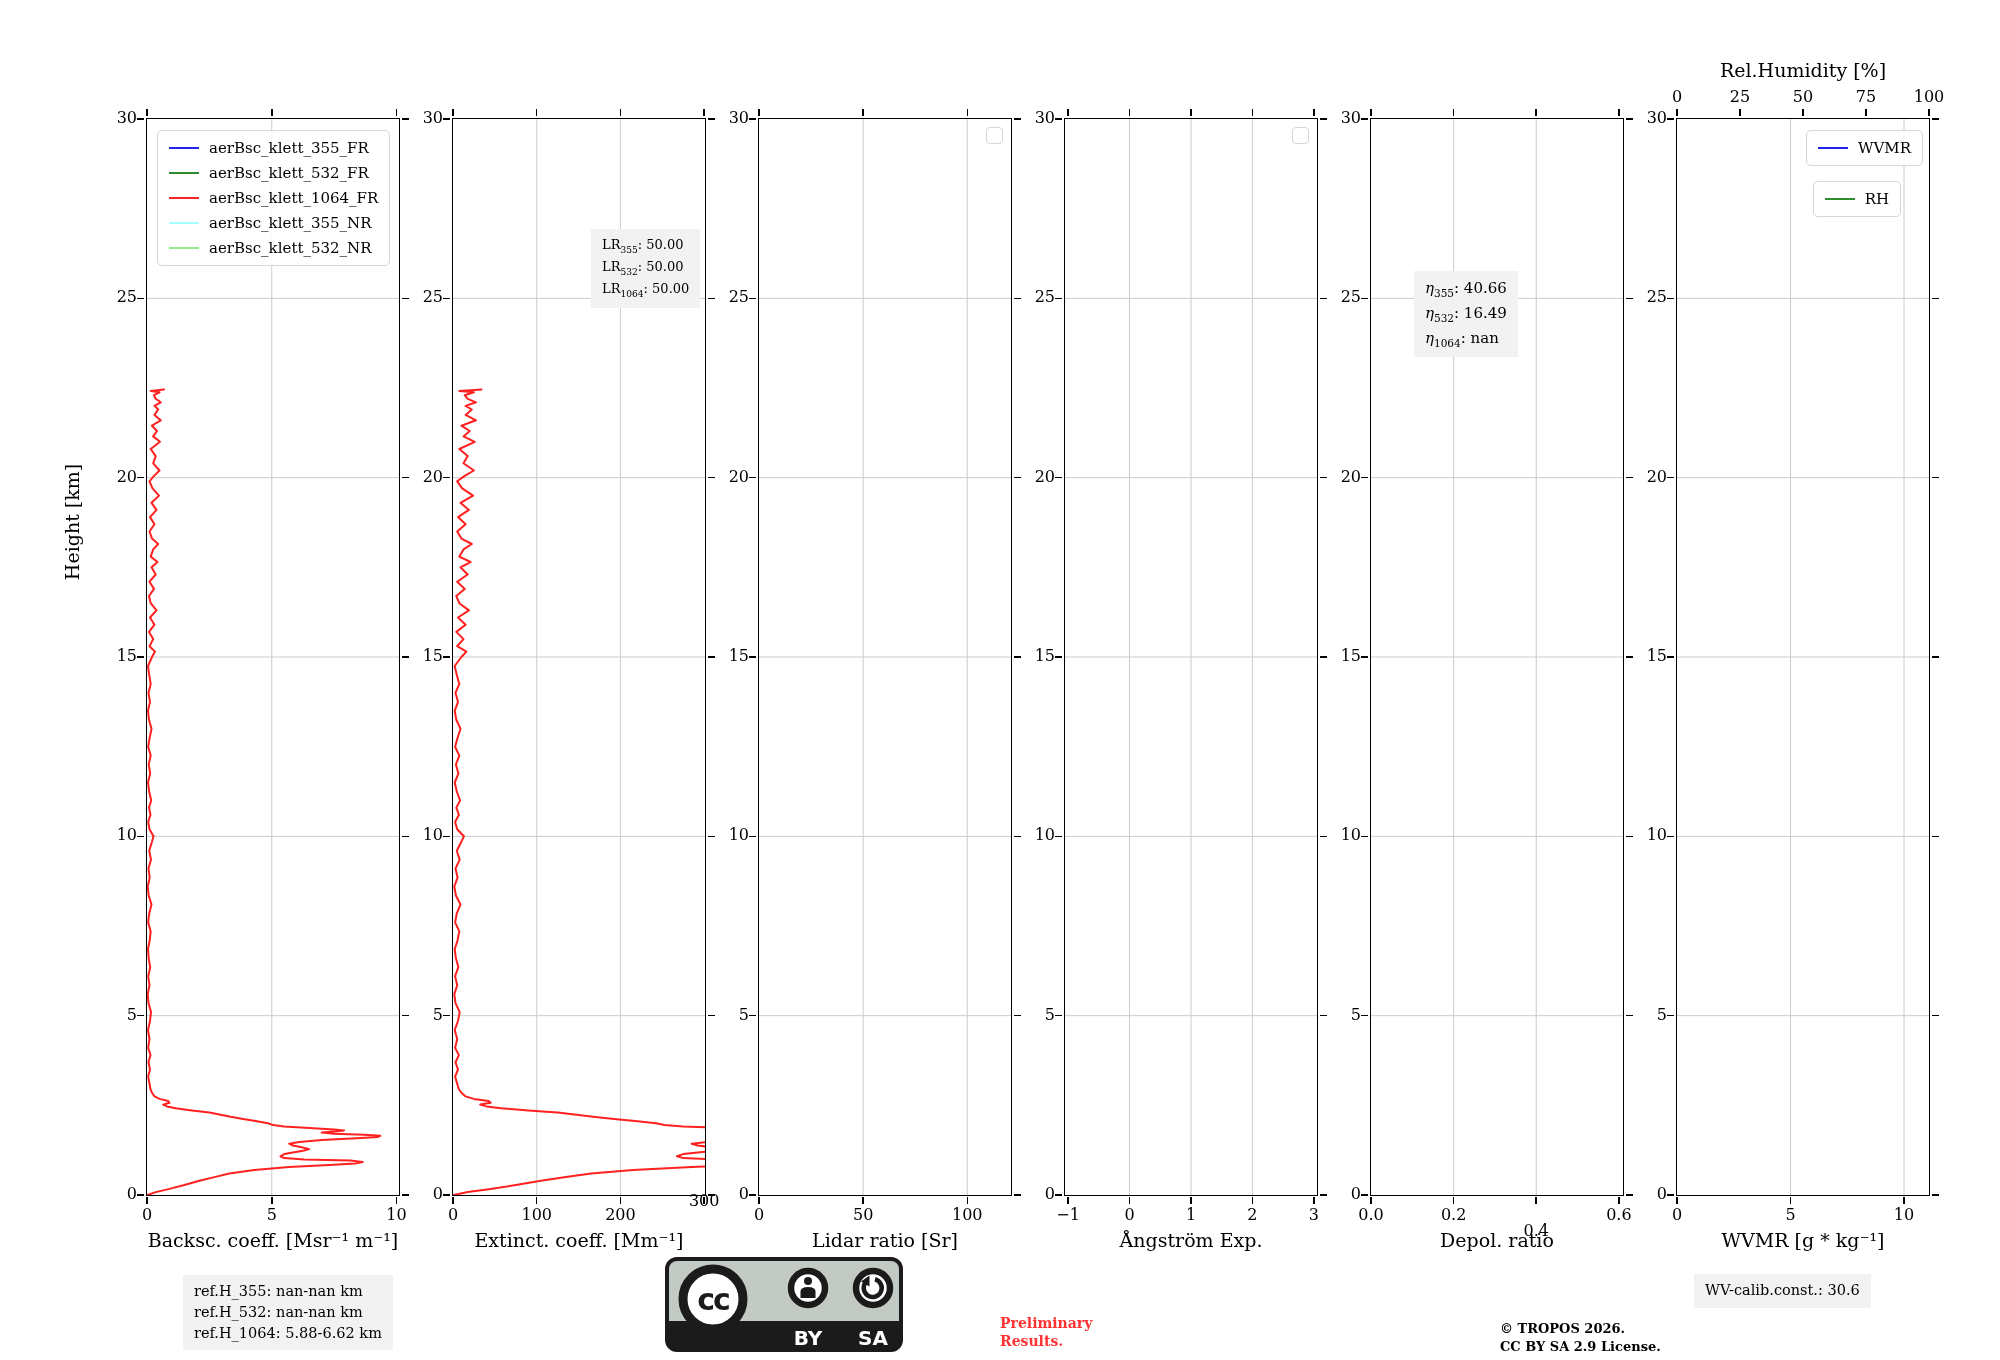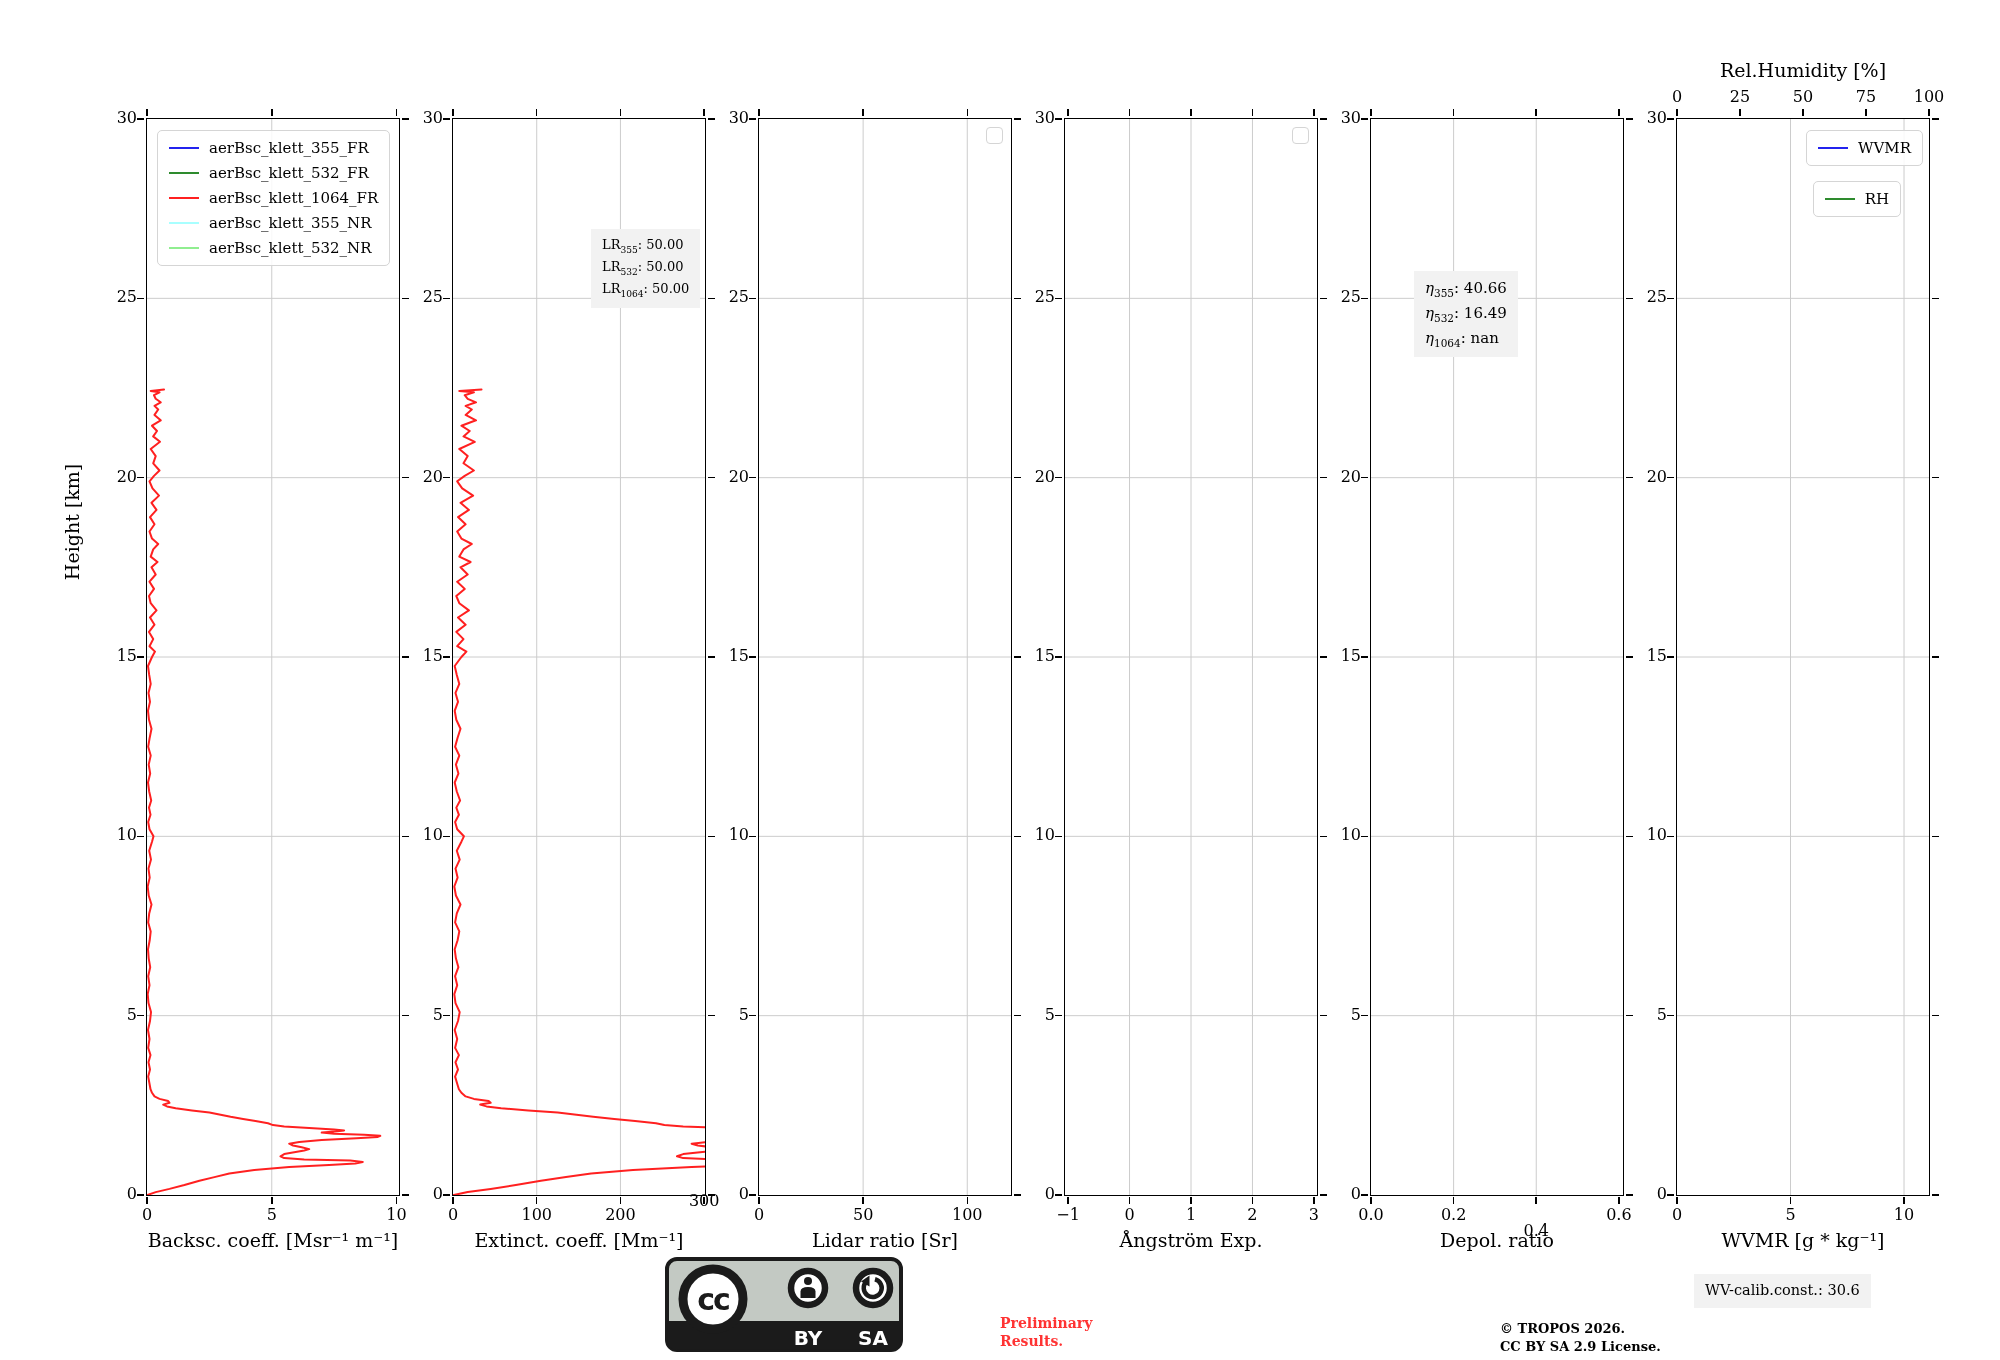--- a/index.html
+++ b/index.html
@@ -356,20 +356,25 @@
     <div><span>LR</span><sub>532</sub><span>: 50.00</span></div>
     <div><span>LR</span><sub>1064</sub><span>: 50.00</span></div>
   </div>
 
   <div class="ann" id="eta-box">
     <div><span class="eta-sym">η</span><sub>355</sub><span>: 40.66</span></div>
     <div><span class="eta-sym">η</span><sub>532</sub><span>: 16.49</span></div>
     <div><span class="eta-sym">η</span><sub>1064</sub><span>: nan</span></div>
   </div>
 
+  <div class="ann" id="refh-box">
+    <div>ref.H_355: nan-nan km</div>
+    <div>ref.H_532: nan-nan km</div>
+    <div>ref.H_1064: 5.88-6.62 km</div>
+  </div>
 
   <div class="ann" id="wv-box">WV-calib.const.: 30.6</div>
 
   <div class="red-note">
     <div>Preliminary</div>
     <div>Results.</div>
   </div>
 
   <div class="copy">
     <div>© TROPOS 2026.</div>

